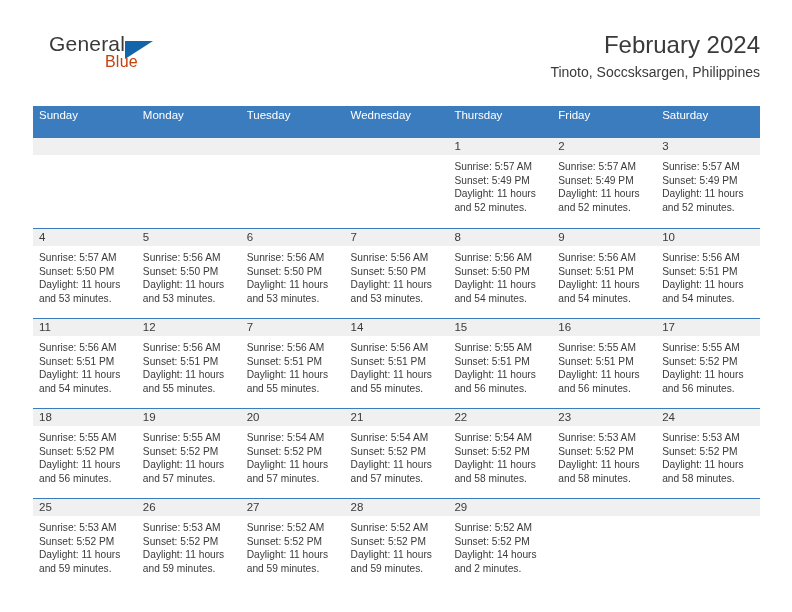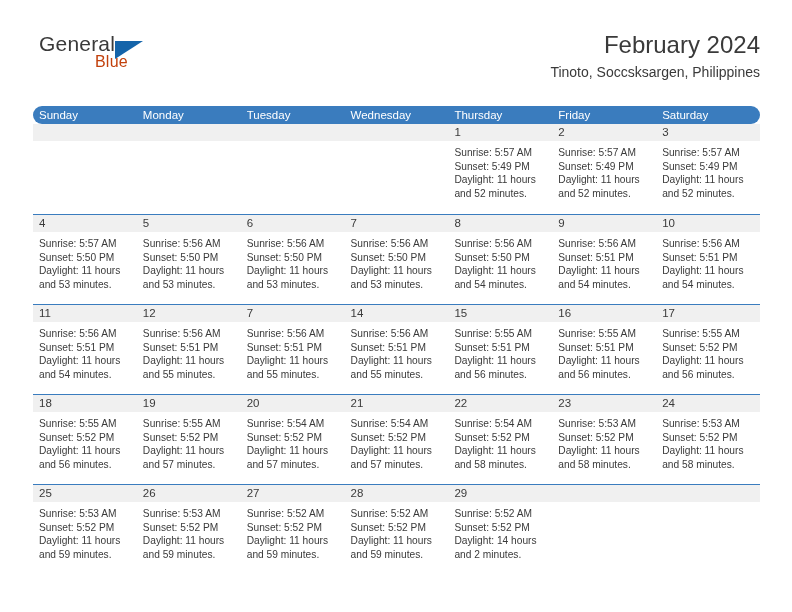--- a/index.html
+++ b/index.html
@@ -27,21 +27,21 @@
   .header {
     position: absolute;
     left: 33px;
     top: 28px;
     width: 727px;
     height: 70px;
   }
 
   .brand {
     position: absolute;
-    left: 0;
+    left: 10px;
     top: 4px;
     width: 200px;
     height: 56px;
   }
   .brand-general {
     position: absolute;
     left: 6px;
     top: 0px;
     font-size: 21px;
     color: #3a3a3a;
@@ -89,22 +89,21 @@
   .calendar {
     position: absolute;
     left: 33px;
     top: 106px;
     width: 727px;
   }
 
   .dow-row {
     display: flex;
     background: #3a7cbe;
-    height: 18px;
-    border-radius: 9px;
+    height: 32px;
   }
   .dow-cell {
     flex: 1 1 0;
     color: #ffffff;
     font-size: 11.5px;
     line-height: 18px;
     padding-left: 6px;
     box-sizing: border-box;
     white-space: nowrap;
   }

